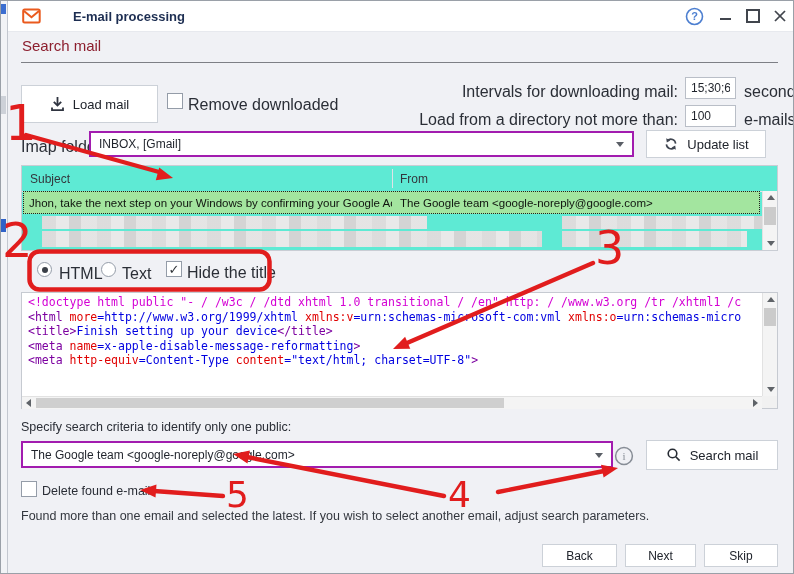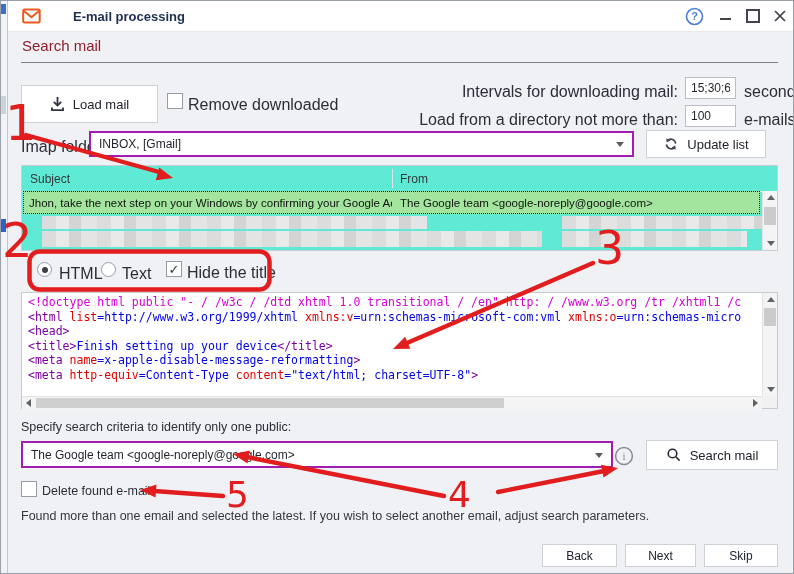--- a/index.html
+++ b/index.html
@@ -240,22 +240,21 @@
   <span class="radio" id="radio-text"></span>
   <span class="lbl" id="radio-text-lbl">Text</span>
   <span class="checkbox" id="hide-cb">
       <span>✓</span>
     </span>
   <span class="lbl" id="hide-lbl">Hide the title</span>
 
   <div class="code-area">
     <div id="code-view">
         <div class="code-line"><span class="cs-d">&lt;!doctype html public "- / /w3c / /dtd xhtml 1.0 transitional / /en" http: / /www.w3.org /tr /xhtml1 /c</span></div>
-        <div class="code-line"><span class="cs-t">&lt;html </span><span class="cs-a">list</span><span class="cs-v">=http://www.w3.org/1999/xhtml </span><span class="cs-a">xmlns:v</span><span class="cs-v">=urn:schemas-microsoft-com:vml </span><span class="cs-a">xmlns:o</span><span class="cs-v">=urn:schemas-micro</span></div>
-        <div class="code-line"><span class="cs-t">&lt;head&gt;</span></div>
+        <div class="code-line"><span class="cs-t">&lt;html </span><span class="cs-a">more</span><span class="cs-v">=http://www.w3.org/1999/xhtml </span><span class="cs-a">xmlns:v</span><span class="cs-v">=urn:schemas-microsoft-com:vml </span><span class="cs-a">xmlns:o</span><span class="cs-v">=urn:schemas-micro</span></div>
         <div class="code-line"><span class="cs-t">&lt;title&gt;</span><span class="cs-v">Finish setting up your device</span><span class="cs-t">&lt;/title&gt;</span></div>
         <div class="code-line"><span class="cs-t">&lt;meta </span><span class="cs-a">name</span><span class="cs-v">=x-apple-disable-message-reformatting</span><span class="cs-t">&gt;</span></div>
         <div class="code-line"><span class="cs-t">&lt;meta </span><span class="cs-a">http-equiv</span><span class="cs-v">=Content-Type </span><span class="cs-a">content</span><span class="cs-v">="text/html; charset=UTF-8"</span><span class="cs-t">&gt;</span></div>
       </div>
     <div class="vscroll" id="code-vscroll">
       <div class="sb-btn" style="top:0">
           <span class="tri-up"></span>
         </div>
       <div class="sb-thumb" id="code-thumb"></div>
       <div class="sb-btn" style="bottom:0">

